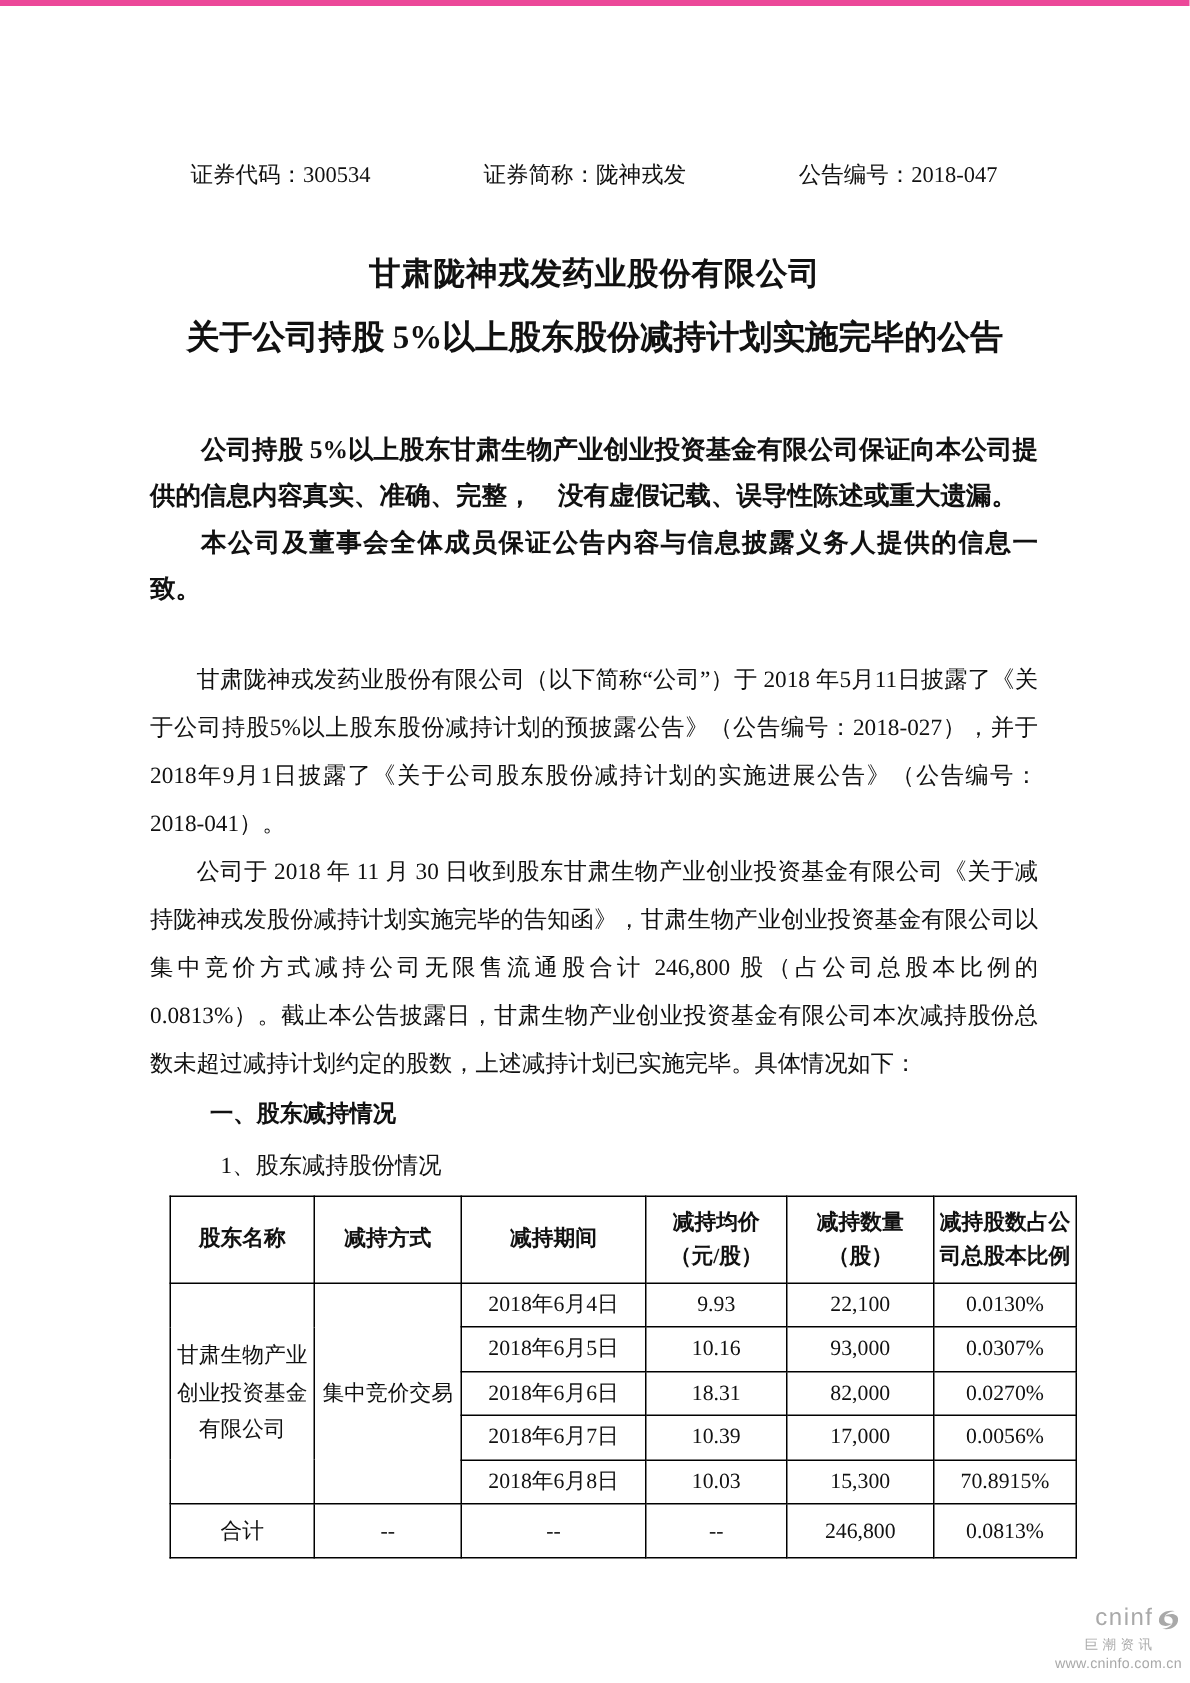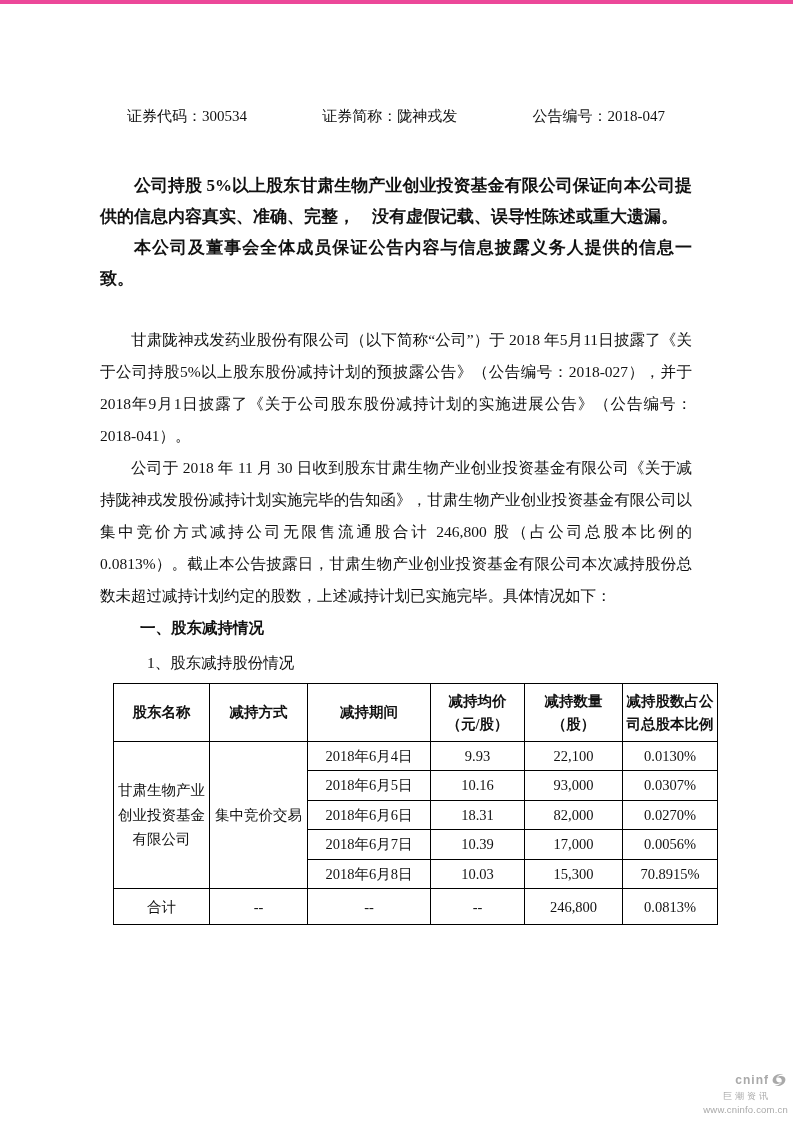--- a/index.html
+++ b/index.html
@@ -86,25 +86,25 @@
     position: absolute;
     right: 5px;
     bottom: 7px;
     width: 100px;
     color: #a9a9a9;
     font-family: "Liberation Sans", "DejaVu Sans", sans-serif;
     text-align: right;
   }
   .wm-top {
     display: flex;
-    align-items: center;
+    align-items: flex-start;
     justify-content: flex-end;
     gap: 1px;
-    font-size: 12px;
-    font-weight: bold;
+    font-size: 16px;
+    font-weight: normal;
     letter-spacing: 1px;
     line-height: 1;
   }
   .wm-icon svg { display: block; }
   .wm-brand {
     font-size: 9px;
     letter-spacing: 3px;
     margin-top: 1px;
     padding-right: 17px;
   }
@@ -118,20 +118,22 @@
 <body>
 
 <div class="page">
 
   <div class="meta-header">
     <span>证券代码：300534</span>
     <span>证券简称：陇神戎发</span>
     <span>公告编号：2018-047</span>
   </div>
 
+  <h1 class="title-company">甘肃陇神戎发药业股份有限公司</h1>
+  <h2 class="title-subject">关于公司持股 5%以上股东股份减持计划实施完毕的公告</h2>
 
   <div class="statements">
     <p>公司持股 5%以上股东甘肃生物产业创业投资基金有限公司保证向本公司提供的信息内容真实、准确、完整，　没有虚假记载、误导性陈述或重大遗漏。</p>
     <p>本公司及董事会全体成员保证公告内容与信息披露义务人提供的信息一致。</p>
   </div>
 
   <div class="body-text">
     <p>甘肃陇神戎发药业股份有限公司（以下简称“公司”）于 2018 年5月11日披露了《关于公司持股5%以上股东股份减持计划的预披露公告》（公告编号：2018-027），并于2018年9月1日披露了《关于公司股东股份减持计划的实施进展公告》（公告编号：2018-041）。</p>
     <p>公司于 2018 年 11 月 30 日收到股东甘肃生物产业创业投资基金有限公司《关于减持陇神戎发股份减持计划实施完毕的告知函》，甘肃生物产业创业投资基金有限公司以集中竞价方式减持公司无限售流通股合计 246,800 股（占公司总股本比例的 0.0813%）。截止本公告披露日，甘肃生物产业创业投资基金有限公司本次减持股份总数未超过减持计划约定的股数，上述减持计划已实施完毕。具体情况如下：</p>
   </div>

